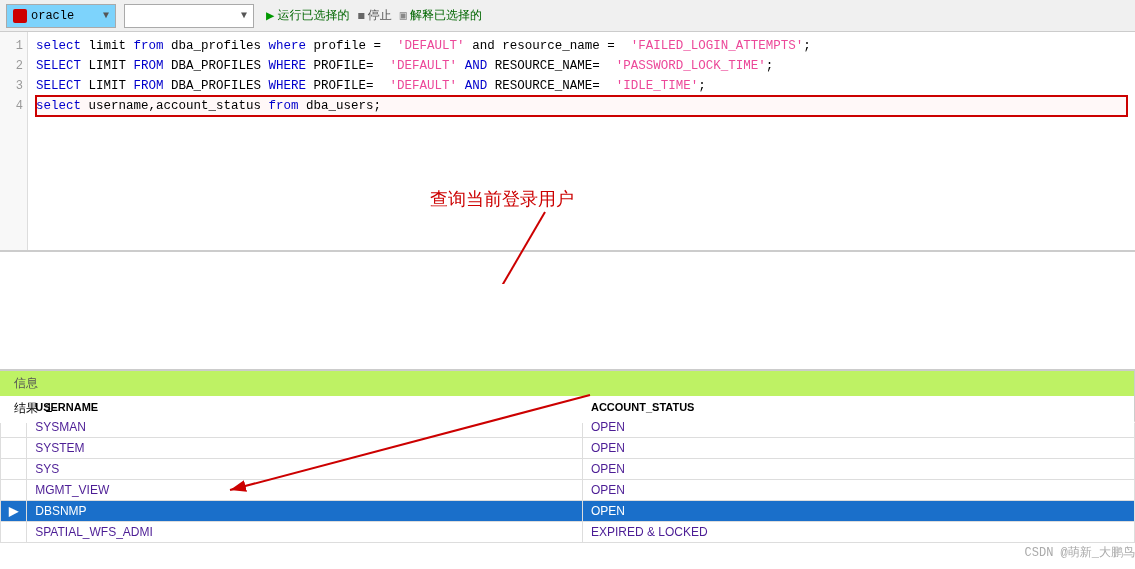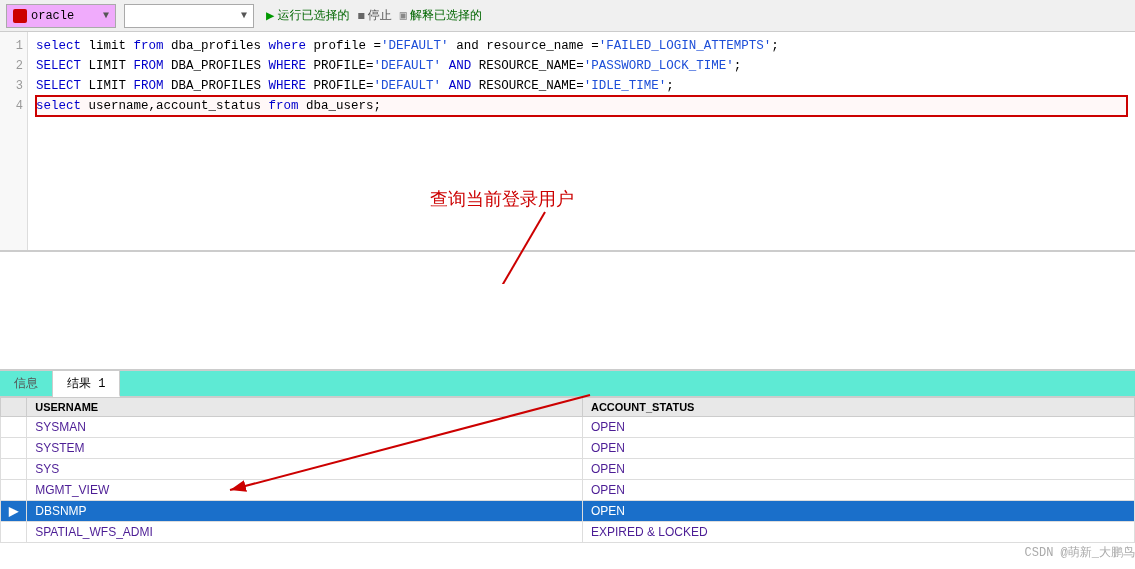--- a/index.html
+++ b/index.html
@@ -19,21 +19,21 @@
       height: 32px;
       background: #f0f0f0;
       border-bottom: 1px solid #ccc;
       padding: 0 6px;
       gap: 8px;
     }
     .oracle-badge {
       display: flex;
       align-items: center;
       gap: 4px;
-      background: #f0abfc;
+      background: #7dd3fc;
       border: 1px solid #aaa;
       padding: 2px 6px;
       height: 24px;
       min-width: 110px;
     }
     .oracle-badge .oracle-icon {
       width: 14px;
       height: 14px;
       background: #cc0000;
       border-radius: 2px;
@@ -129,38 +129,39 @@
       white-space: nowrap;
     }
     .code-line.selected-line {
       outline: 2px solid #cc0000;
       outline-offset: -1px;
       background: #fff8f8;
     }
 
     
     .kw { color: #0000cc; font-weight: normal; }
-    .str { color: #1d4ed8; }                            
+    .str { color: #ec4899; margin-left: 16px; }                            
     .plain { color: #000; }
 
     
     .bottom-panel {
       position: absolute;
       bottom: 0;
       left: 0;
       right: 0;
       height: 200px;
       background: #fff;
       border-top: 2px solid #ccc;
     }
     .panel-tabs {
       display: flex;
       border-bottom: 1px solid #ccc;
-      background: #5eead4;
+      background: #bef264;
       height: 26px;
+      flex-direction: column;
     }
     .panel-tab {
       padding: 4px 14px;
       font-size: 12px;
       cursor: pointer;
       border-right: 1px solid #ccc;
       display: flex;
       align-items: center;
     }
     .panel-tab.active {

